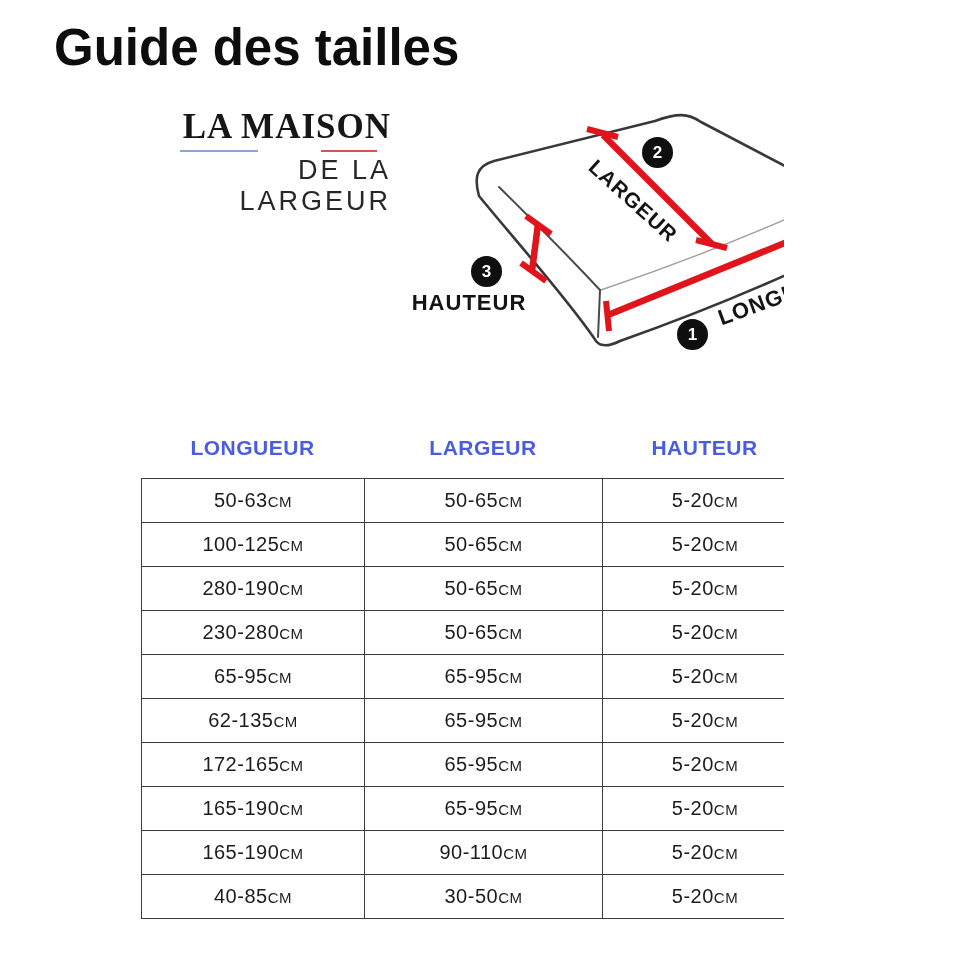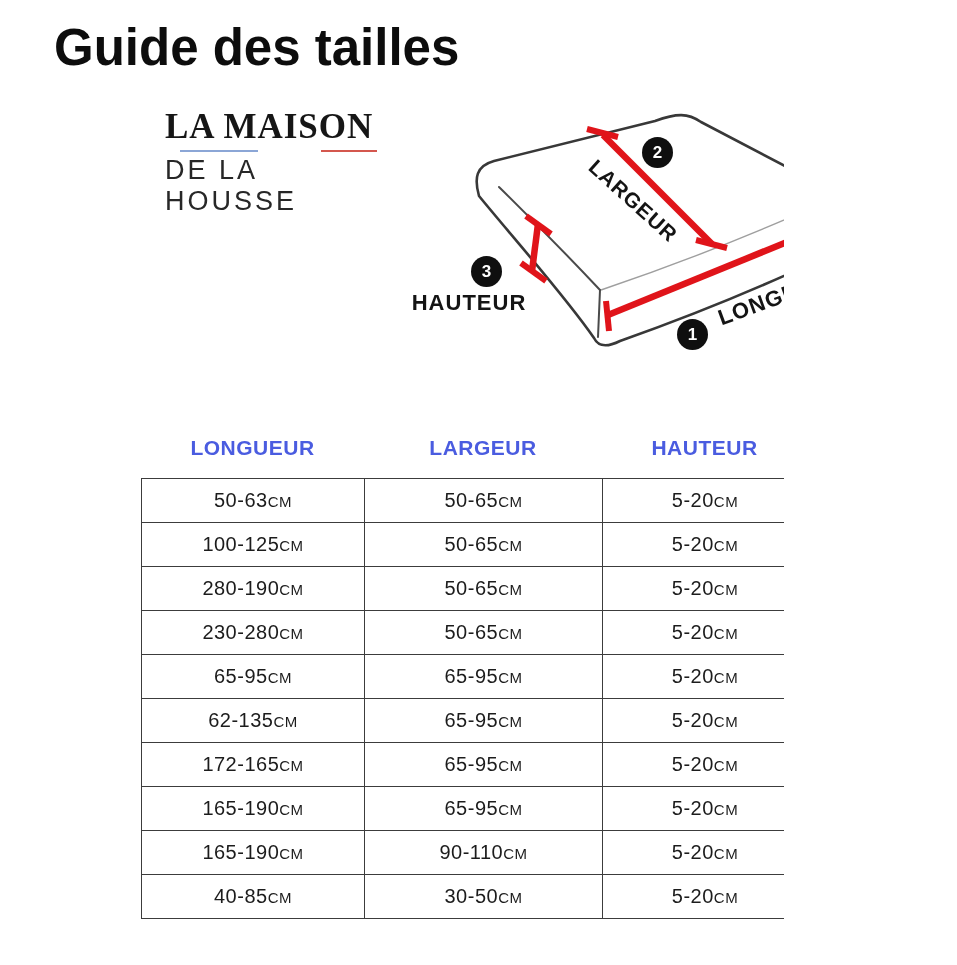--- a/index.html
+++ b/index.html
@@ -8,21 +8,21 @@
     font-family:"Liberation Sans","DejaVu Sans",sans-serif;color:#1b1b1b;
   }
   .abs{position:absolute;}
 
   
   .page-title{
     left:54px;top:18px;font-size:51px;font-weight:700;color:#0d0d0d;letter-spacing:0px;
   }
 
   
-  .logo{left:165px;top:106px;width:226px;text-align:left;}
+  .logo{left:165px;top:106px;width:226px;text-align:right;}
   .logo-name{
     font-family:"Liberation Serif","DejaVu Serif",serif;
     font-size:35px;font-weight:700;letter-spacing:1px;color:#161616;line-height:1.2;
   }
   .logo-underline{position:relative;height:3px;margin-top:2px;}
   .logo-underline .seg{position:absolute;top:0;height:2px;}
   .logo-sub{
     font-size:27px;font-weight:400;letter-spacing:3px;color:#272727;line-height:1.15;margin-top:2px;
   }
 
@@ -61,21 +61,21 @@
 <div id="stage">
 
   <div class="abs page-title">Guide des tailles</div>
 
   <div class="abs logo">
     <div class="logo-name">LA MAISON</div>
     <div class="logo-underline">
       <span class="seg" style="left:15px;width:78px;background:#8ba6d6;"></span>
       <span class="seg" style="left:156px;width:56px;background:#d4574e;"></span>
     </div>
-    <div class="logo-sub">DE LA HOUSSE</div>
+    <div class="logo-sub">DE LA LARGEUR</div>
   </div>
 
   <svg class="abs diagram-svg" width="480" height="270" viewBox="400 100 480 270" fill="none">
 
     <path d="M 479,196
              C 474,178 476,166 494,161
              L 655,121
              C 677,113 688,113 701,122
              L 827,188
              C 840,196 844,204 843,216

